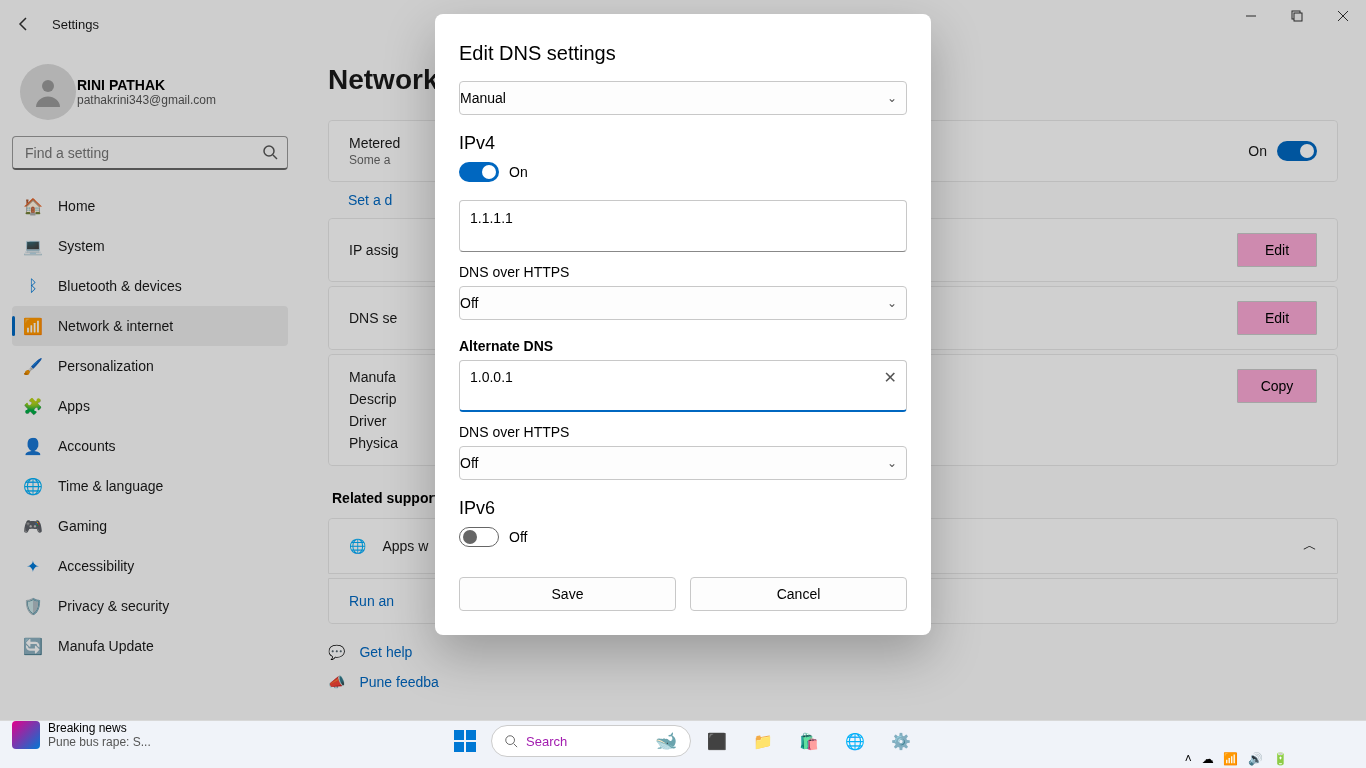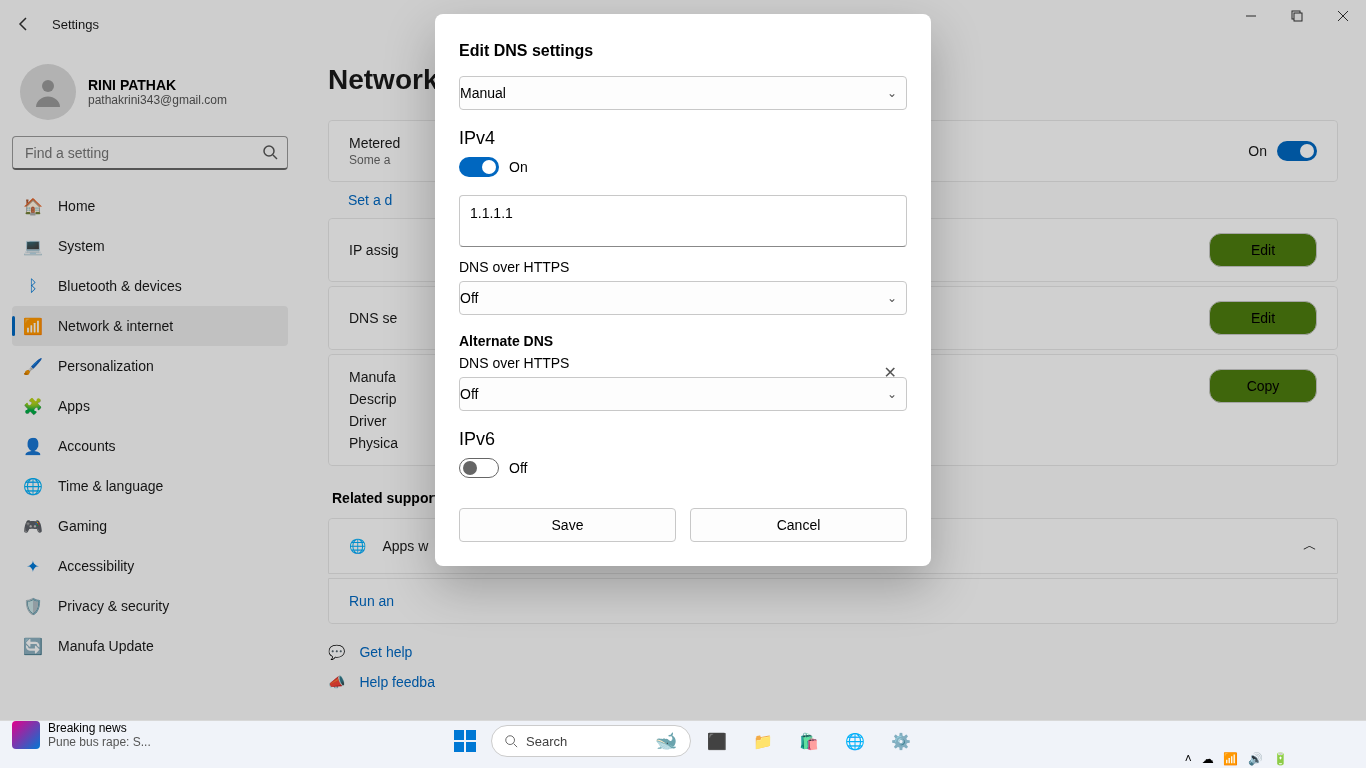--- a/index.html
+++ b/index.html
@@ -10,78 +10,78 @@
   .titlebar { height: 48px; display: flex; align-items: center; padding: 0 8px; }
   .titlebar .back { width: 32px; height: 32px; display: flex; align-items: center; justify-content: center; border-radius: 4px; cursor: pointer; }
   .titlebar .title { font-size: 13px; margin-left: 12px; color: #1a1a1a; }
   .win-ctrls { position: absolute; top: 0; right: 0; display: flex; }
   .win-ctrls div { width: 46px; height: 32px; display: flex; align-items: center; justify-content: center; cursor: pointer; }
 
   .app { display: flex; height: calc(100% - 48px - 48px); }
 
   
   .sidebar { width: 300px; padding: 8px 12px 0 12px; flex-shrink: 0; }
-  .profile { display: flex; align-items: center; gap: 12px; padding: 8px 8px 16px 8px; }
+  .profile { display: flex; align-items: center; gap: 1px; padding: 8px 8px 16px 8px; }
   .avatar { width: 56px; height: 56px; border-radius: 50%; background: #d8d8d8; display: flex; align-items: center; justify-content: center; }
   .profile .name { font-size: 14px; font-weight: 600; }
   .profile .email { font-size: 12px; color: #555; }
   .search { position: relative; margin-bottom: 16px; }
   .search input { width: 100%; height: 34px; border: 1px solid #999; border-bottom: 2px solid #666; border-radius: 4px; background: #fafafa; padding: 0 36px 0 12px; font-size: 14px; }
   .search .icon { position: absolute; right: 10px; top: 8px; color: #555; }
   .nav { list-style: none; }
   .nav li { display: flex; align-items: center; gap: 16px; height: 40px; padding: 0 12px; border-radius: 4px; font-size: 14px; color: #1a1a1a; cursor: pointer; }
   .nav li.active { background: #eaeaea; position: relative; }
   .nav li.active::before { content: ""; position: absolute; left: 0; top: 10px; bottom: 10px; width: 3px; background: #0067c0; border-radius: 2px; }
   .nav .nicon { width: 18px; height: 18px; display: flex; align-items: center; justify-content: center; font-size: 16px; }
 
   
   .main { flex: 1; padding: 16px 28px 0 28px; overflow: hidden; }
   .main h1 { font-size: 28px; font-weight: 600; color: #1a1a1a; margin-bottom: 24px; }
   .card-list { display: flex; flex-direction: column; gap: 4px; }
   .row { background: #fdfdfd; border: 1px solid #e6e6e6; border-radius: 4px; padding: 14px 20px; display: flex; align-items: center; justify-content: space-between; font-size: 14px; color: #1a1a1a; }
   .row.borderless { border: none; background: transparent; padding: 6px 20px; }
   .row .label { color: #1a1a1a; }
   .row .sub { font-size: 12px; color: #666; margin-top: 2px; }
-  .row .btn { width: 108px; height: 34px; border: 1px solid #c8c8c8; background: #4d7c0f; border-radius: 12px; font-size: 14px; cursor: pointer; }
+  .row .btn { width: 80px; height: 34px; border: 1px solid #c8c8c8; background: #f9a8d4; border-radius: 1px; font-size: 14px; cursor: pointer; }
   .link { color: #0067c0; font-size: 14px; cursor: pointer; }
   .section-title { font-size: 14px; font-weight: 600; margin: 24px 0 12px 4px; }
   .help-row { display: flex; align-items: center; gap: 16px; padding: 18px 20px; }
   .footer-links { margin-top: 20px; display: flex; flex-direction: column; gap: 14px; }
   .footer-links .fl { display: flex; align-items: center; gap: 14px; font-size: 14px; }
 
   
   .toggle { width: 40px; height: 20px; border-radius: 10px; position: relative; cursor: pointer; }
   .toggle.on { background: #0067c0; }
   .toggle.on::after { content: ""; position: absolute; right: 3px; top: 3px; width: 14px; height: 14px; background: #fff; border-radius: 50%; }
   .toggle.off { background: #fff; border: 1px solid #666; }
   .toggle.off::after { content: ""; position: absolute; left: 3px; top: 2px; width: 14px; height: 14px; background: #666; border-radius: 50%; }
 
   
   .overlay { position: absolute; inset: 0; background: rgba(0,0,0,0.15); display: flex; align-items: flex-start; justify-content: center; }
   .modal { width: 496px; background: #fff; border-radius: 8px; margin-top: 14px; padding: 28px 24px 24px 24px; box-shadow: 0 20px 50px rgba(0,0,0,0.25); }
-  .modal h2 { font-size: 16px; font-weight: 700; margin-bottom: 16px; }
+  .modal h2 { font-size: 20px; font-weight: 400; margin-bottom: 16px; }
   .select { width: 100%; height: 34px; border: 1px solid #c8c8c8; border-radius: 4px; background: #fdfdfd; padding: 0 30px 0 0; font-size: 14px; appearance: none; position: relative; cursor: pointer; }
   .select-wrap { position: relative; margin-bottom: 18px; }
   .select-wrap .chev { position: absolute; right: 10px; top: 10px; color: #555; pointer-events: none; font-size: 12px; }
   .modal h3 { font-size: 18px; font-weight: 400; margin-bottom: 8px; }
   .modal .tog-row { display: flex; align-items: center; gap: 10px; margin-bottom: 18px; font-size: 14px; }
   .modal label.field { display: block; font-size: 14px; font-weight: 600; margin-bottom: 6px; }
   .modal label.field.normal { font-weight: 400; }
   .modal .tinput { width: 100%; height: 52px; border: 1px solid #c8c8c8; border-bottom: 1px solid #888; border-radius: 4px; padding: 0 30px 17px 10px; font-size: 14px; margin-bottom: 12px; }
   .modal .tinput.focused { border-bottom: 2px solid #0067c0; outline: none; }
   .input-wrap { position: relative; }
   .input-wrap .clear { position: absolute; right: 10px; top: 8px; color: #555; cursor: pointer; }
   .modal-actions { display: flex; gap: 14px; margin-top: 30px; }
   .modal-actions button { flex: 1; height: 34px; border: 1px solid #c8c8c8; background: #fdfdfd; border-radius: 4px; font-size: 14px; cursor: pointer; }
 
   
   .taskbar { position: absolute; bottom: 0; left: 0; right: 0; height: 48px; background: #f0f3f9; border-top: 1px solid #d8d8d8; display: flex; align-items: flex-start; }
   .taskbar .center { position: absolute; left: 50%; transform: translateX(-50%); display: flex; align-items: center; gap: 6px; }
   .taskbar .tb-icon { width: 40px; height: 40px; display: flex; align-items: center; justify-content: center; border-radius: 4px; cursor: pointer; }
-  .taskbar .searchbox { width: 200px; height: 32px; background: #fff; border: 1px solid #ccc; border-radius: 16px; display: flex; align-items: center; padding: 0 12px; gap: 8px; font-size: 13px; color: #404040; }
+  .taskbar .searchbox { width: 200px; height: 32px; background: #fff; border: 1px solid #ccc; border-radius: 16px; display: flex; align-items: center; padding: 0 12px; gap: 8px; font-size: 13px; color: #a21caf; }
   .taskbar .left-widget { display: flex; align-items: center; gap: 8px; padding-left: 12px; font-size: 12px; }
   .taskbar .tray { position: absolute; right: 8px; display: flex; align-items: center; gap: 10px; font-size: 12px; }
   .taskbar .clock { text-align: right; line-height: 1.2; margin-left: 6px; margin-top: 48px; }
 
   
   .bg-wrap { filter: brightness(0.97); }
 </style>
 </head>
 <body>
 
@@ -238,21 +238,21 @@
         </div>
       </div>
 
       <div class="footer-links">
         <div class="fl">
           <span>💬</span>
           <span class="link">Get help</span>
         </div>
         <div class="fl">
           <span>📣</span>
-          <span class="link">Help feedba</span>
+          <span class="link">Pune feedba</span>
         </div>
       </div>
     </div>
   </div>
 </div>
 
 <div class="overlay">
   <div class="modal">
     <h2>Edit DNS settings</h2>
 
@@ -274,20 +274,21 @@
     <label class="field normal">DNS over HTTPS</label>
     <div class="select-wrap">
       <select class="select">
         <option>Off</option>
       </select>
       <span class="chev">⌄</span>
     </div>
 
     <label class="field">Alternate DNS</label>
     <div class="input-wrap">
+      <input class="tinput focused" type="text" value="1.0.0.1" style="">
       <span class="clear">✕</span>
     </div>
 
     <label class="field normal">DNS over HTTPS</label>
     <div class="select-wrap">
       <select class="select">
         <option>Off</option>
       </select>
       <span class="chev">⌄</span>
     </div>

